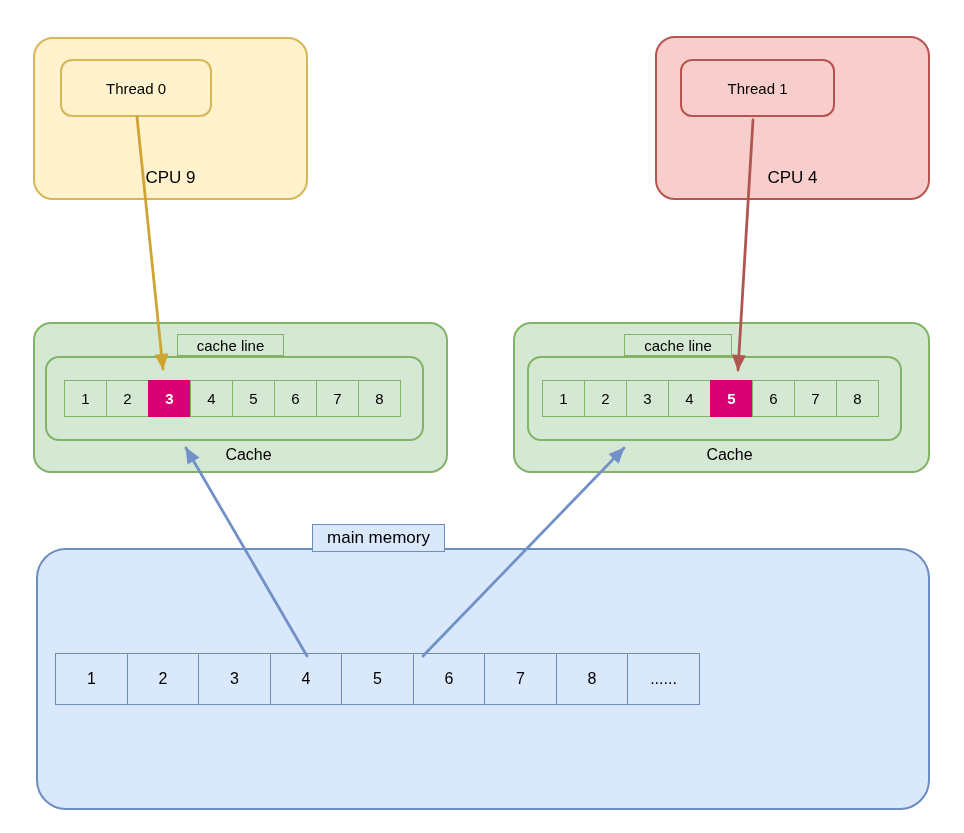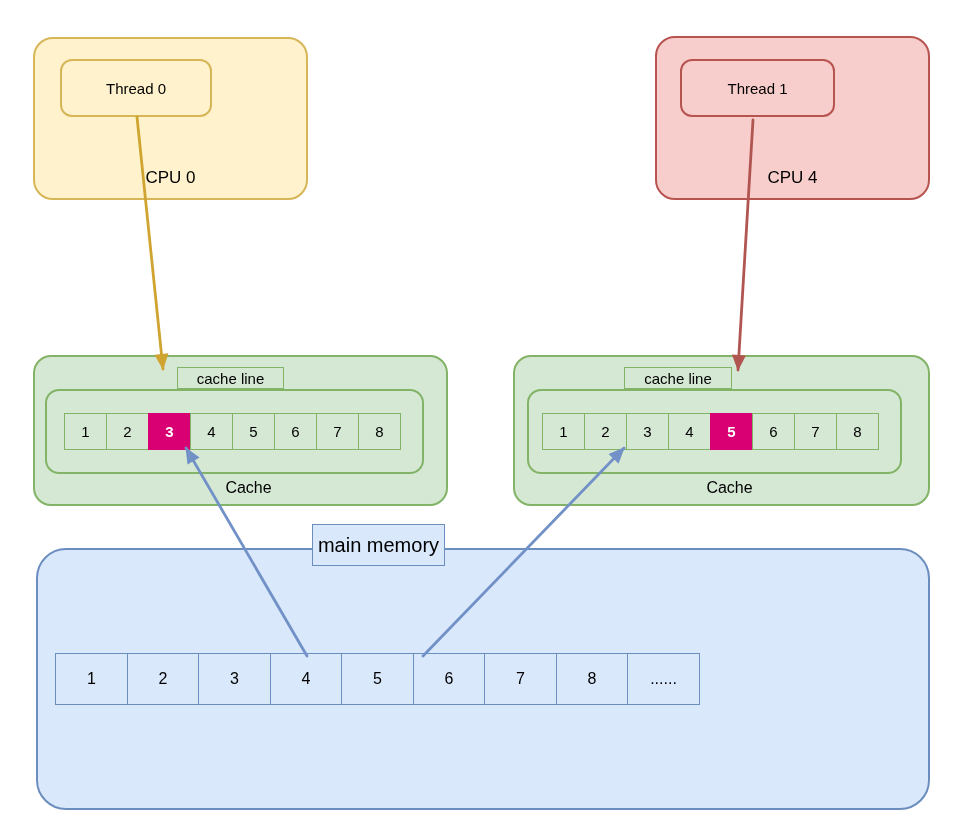--- a/index.html
+++ b/index.html
@@ -18,21 +18,21 @@
   .thread-box{position:absolute;border-radius:12px;display:flex;align-items:center;justify-content:center;
     font-size:15px;}
   .cpu-box.yellow .thread-box{left:25px;top:20px;width:152px;height:58px;
     background:var(--yellow-fill,#FFF2CC);border:2.5px solid var(--yellow-border,#D6B656);text-align:right;}
   .cpu-box.red .thread-box{left:23px;top:21px;width:155px;height:58px;
     background:var(--red-fill,#F8CECC);border:2.5px solid var(--red-border,#B85450);}
   .cpu-label{position:absolute;bottom:10px;left:0;width:100%;text-align:center;font-size:17px;}
 
   
   .cache-group{position:absolute;border-radius:18px;
-    background:var(--green-fill,#D5E8D4);border:2.5px solid var(--green-border,#82B366);margin-top:33px;}
+    background:var(--green-fill,#D5E8D4);border:2.5px solid var(--green-border,#82B366);}
   .cache-group.left{left:33px;top:322px;width:415px;height:151px;}
   .cache-group.right{left:513px;top:322px;width:417px;height:151px;}
   .cache-line-label{position:absolute;z-index:2;display:flex;align-items:center;justify-content:center;
     font-size:15px;background:var(--green-fill,#D5E8D4);border:1.5px solid var(--green-border,#82B366);}
   .cache-group.left  .cache-line-label{left:142px;top:10px;width:107px;height:22px;}
   .cache-group.right .cache-line-label{left:109px;top:10px;width:108px;height:22px;}
   .cache-inner{position:absolute;border-radius:14px;
     background:var(--green-fill,#D5E8D4);border:2px solid var(--green-border,#82B366);}
   .cache-group.left  .cache-inner{left:10px;top:32px;width:379px;height:85px;}
   .cache-group.right .cache-inner{left:12px;top:32px;width:375px;height:85px;}
@@ -42,22 +42,22 @@
   .cache-cells .cell{width:43px;height:37px;margin-left:-1px;display:flex;align-items:center;justify-content:center;
     font-size:15px;background:var(--green-fill,#D5E8D4);border:1px solid var(--green-border,#82B366);}
   .cache-cells .cell:first-child{margin-left:0;}
   .cell.hl{background:var(--highlight-fill,#D80073);color:var(--highlight-text,#ffffff);
     border-color:var(--highlight-fill,#D80073);font-weight:bold;}
   .cache-name{position:absolute;bottom:7px;left:0;width:100%;text-align:center;font-size:16px;padding-left:16px;}
 
   
   .memory-group{position:absolute;left:36px;top:548px;width:894px;height:262px;border-radius:30px;
     background:var(--blue-fill,#DAE8FC);border:2.5px solid var(--blue-border,#6C8EBF);}
-  .memory-label{position:absolute;left:274px;top:-26px;width:133px;height:42px;z-index:2;
-    display:flex;align-items:center;justify-content:center;font-size:20px;
+  .memory-label{position:absolute;left:274px;top:-26px;width:133px;height:28px;z-index:2;
+    display:flex;align-items:center;justify-content:center;font-size:17px;
     background:var(--blue-fill,#DAE8FC);border:1.5px solid var(--blue-border,#6C8EBF);}
   .mem-cells{position:absolute;left:17px;top:103px;display:flex;}
   .mem-cells .cell{width:73px;height:52px;margin-left:-1.5px;display:flex;align-items:center;justify-content:center;
     font-size:16px;background:var(--blue-fill,#DAE8FC);border:1.5px solid var(--blue-border,#6C8EBF);}
   .mem-cells .cell:first-child{margin-left:0;}
 
   
   .arrow-layer{position:absolute;left:0;top:0;width:964px;height:833px;z-index:10;pointer-events:none;}
   .arrow{fill:none;stroke-width:2.8;stroke-linecap:round;}
   .arrow.yellow{stroke:var(--arrow-yellow,#D0A431);}
@@ -69,21 +69,21 @@
 </style>
 </head>
 <body>
 
 <div class="stage">
 
   <div class="cpu-box yellow">
     <div class="thread-box">
       <span>Thread 0</span>
     </div>
-    <div class="cpu-label">CPU 0</div>
+    <div class="cpu-label">CPU 9</div>
   </div>
 
   <div class="cpu-box red">
     <div class="thread-box">
       <span>Thread 1</span>
     </div>
     <div class="cpu-label">CPU 4</div>
   </div>
 
   <div class="cache-group left">

